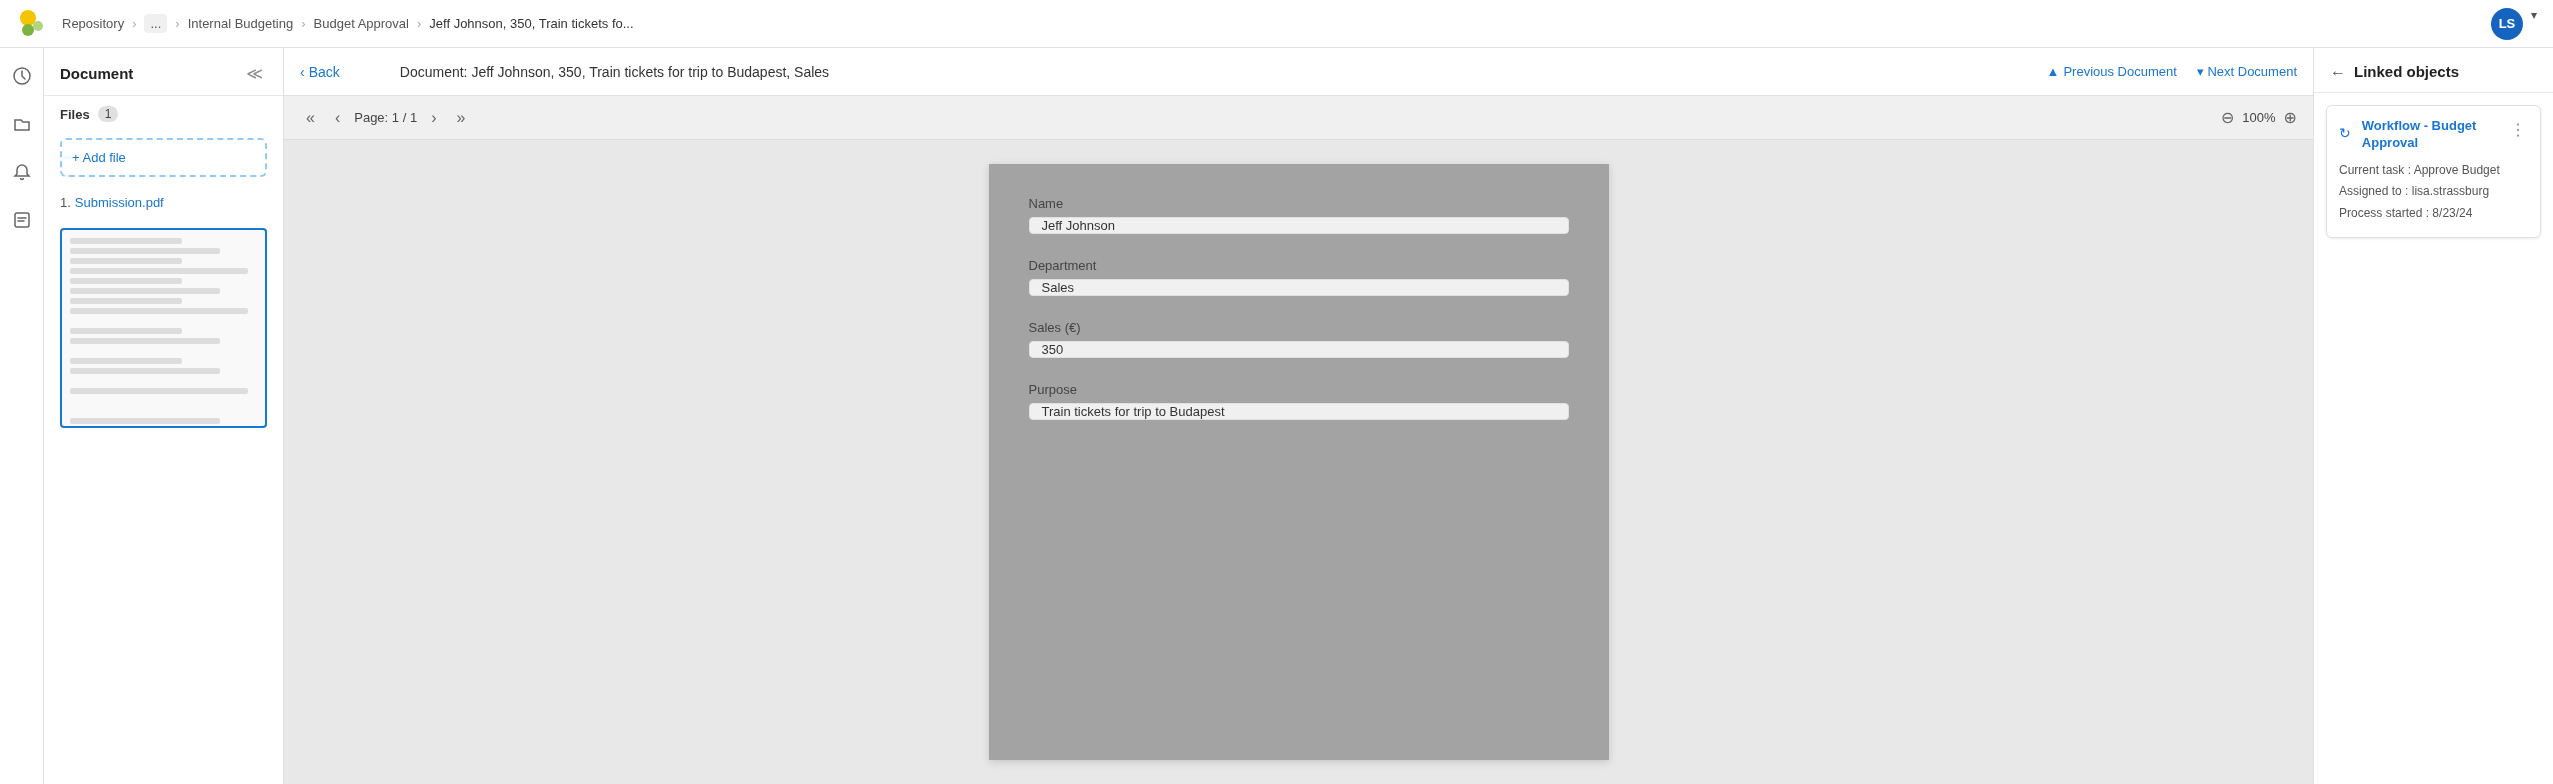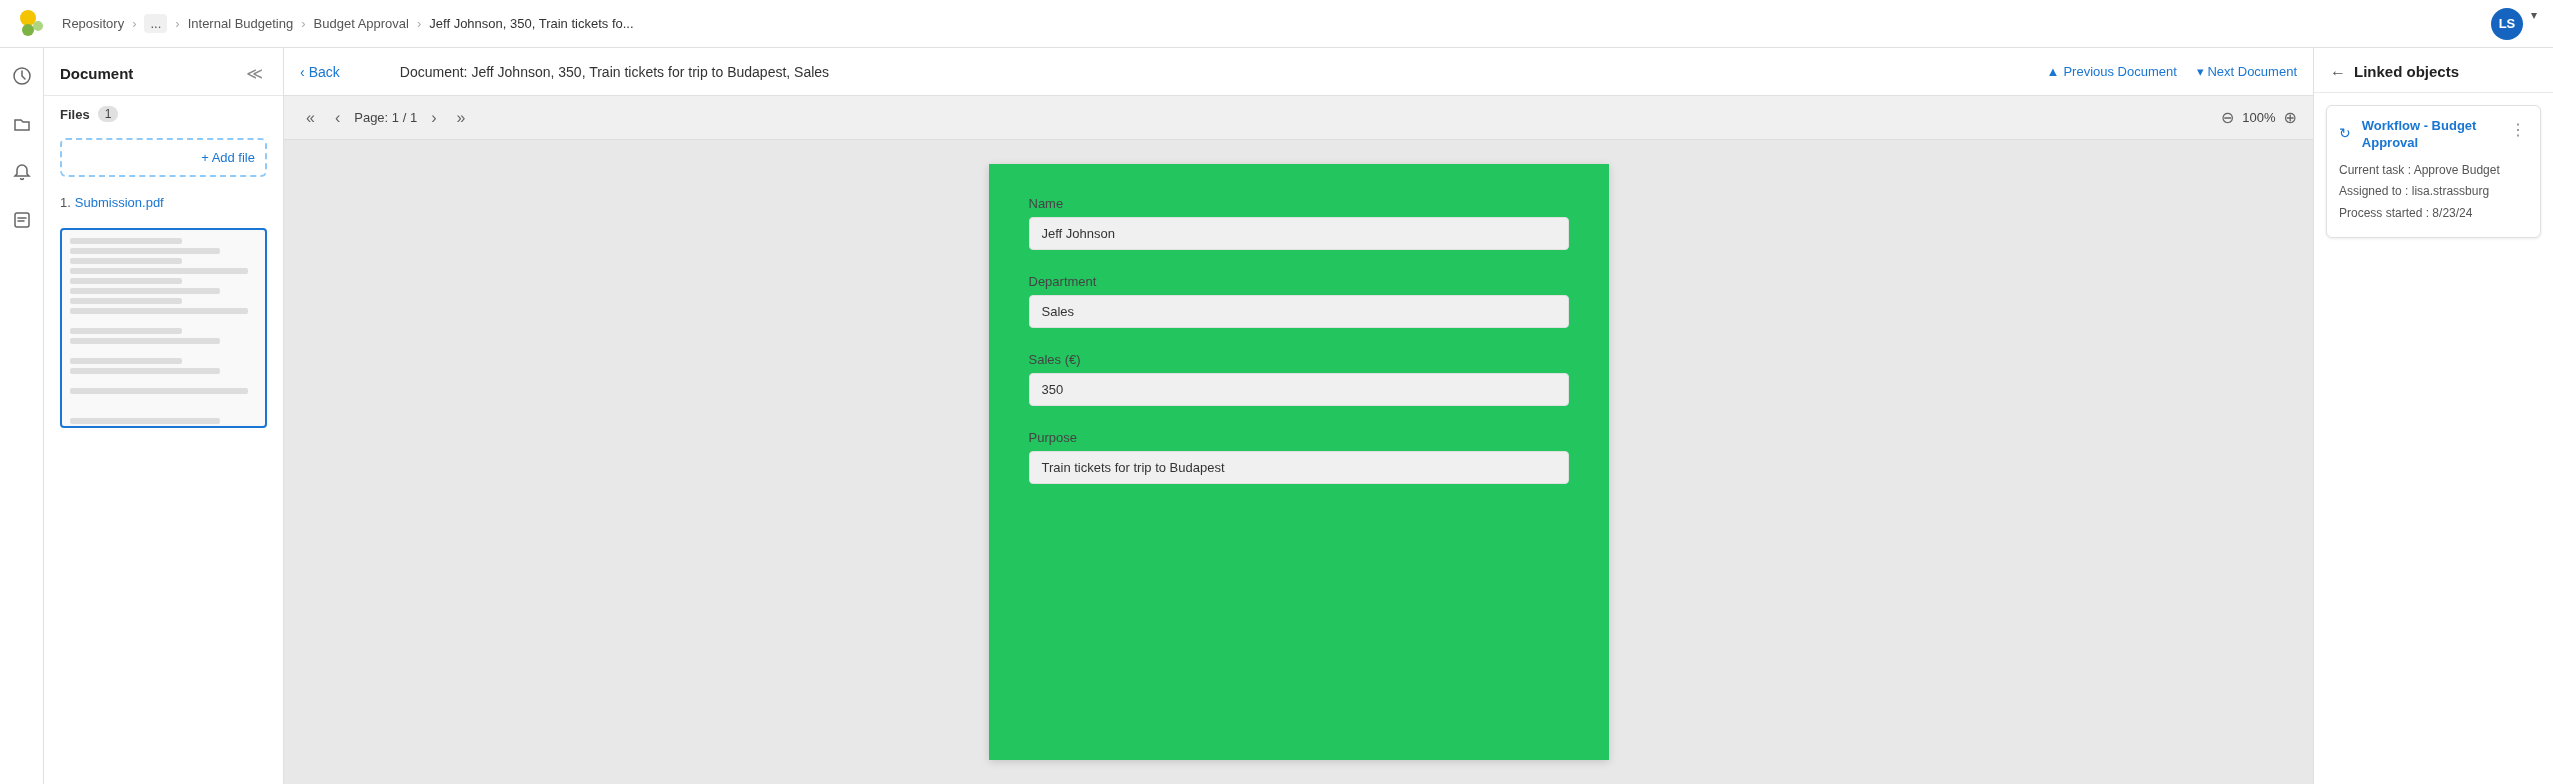--- a/index.html
+++ b/index.html
@@ -136,21 +136,21 @@
       border-radius: 10px;
       padding: 1px 7px;
       font-size: 12px;
       color: #444;
     }
     .add-file-btn {
       margin: 10px 16px;
       border: 2px dashed #90caf9;
       border-radius: 6px;
       padding: 10px;
-      text-align: right;
+      text-align: left;
       color: #1976d2;
       cursor: pointer;
       font-size: 13px;
       background: #fff;
     }
     .file-list {
       padding: 4px 16px;
     }
     .file-item {
       font-size: 13px;
@@ -270,40 +270,40 @@
 
     .doc-content {
       flex: 1;
       overflow-y: auto;
       background: #e8e8e8;
       display: flex;
       justify-content: center;
       padding: 24px;
     }
     .doc-page {
-      background: #22c55e;
+      background: #a3a3a3;
       width: 620px;
       min-height: 500px;
       box-shadow: 0 2px 8px rgba(0,0,0,0.15);
       padding: 32px 40px;
     }
     .form-group {
       margin-bottom: 24px;
     }
     .form-label {
       font-size: 13px;
       color: #444;
       margin-bottom: 6px;
       display: block;
     }
     .form-value {
       background: #f0f0f0;
       border: 1px solid #e0e0e0;
       border-radius: 4px;
-      padding: 8px 12px;
+      padding: 0 12px;
       font-size: 13px;
       color: #333;
       width: 100%;
     }
 
     
     .right-panel {
       width: 240px;
       background: #fff;
       border-left: 1px solid #e0e0e0;

